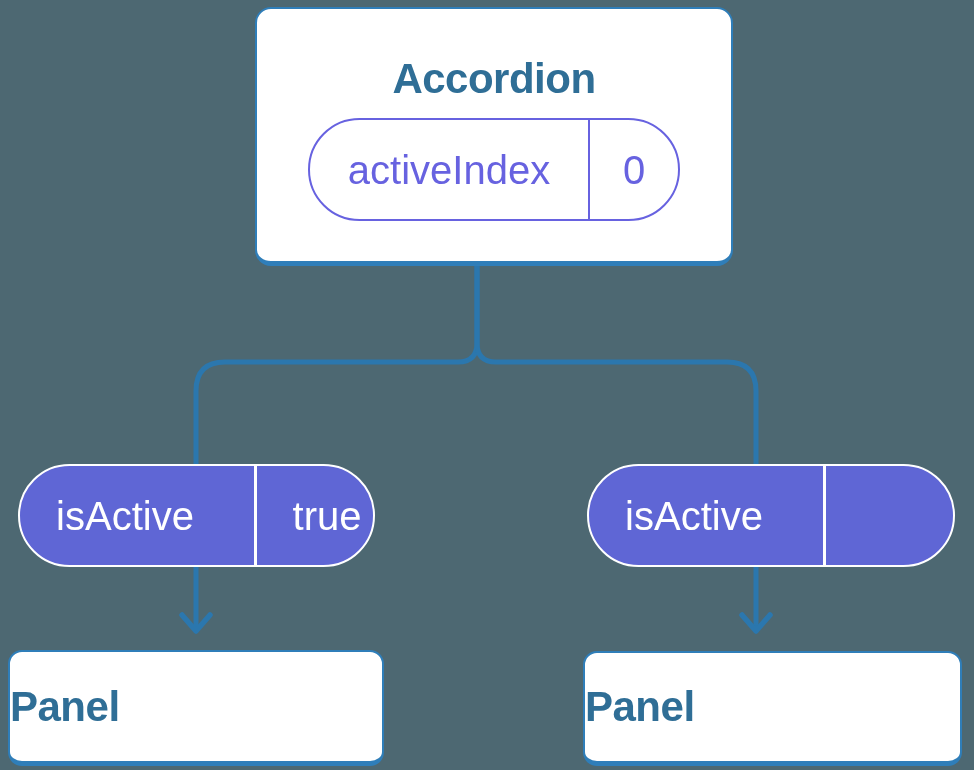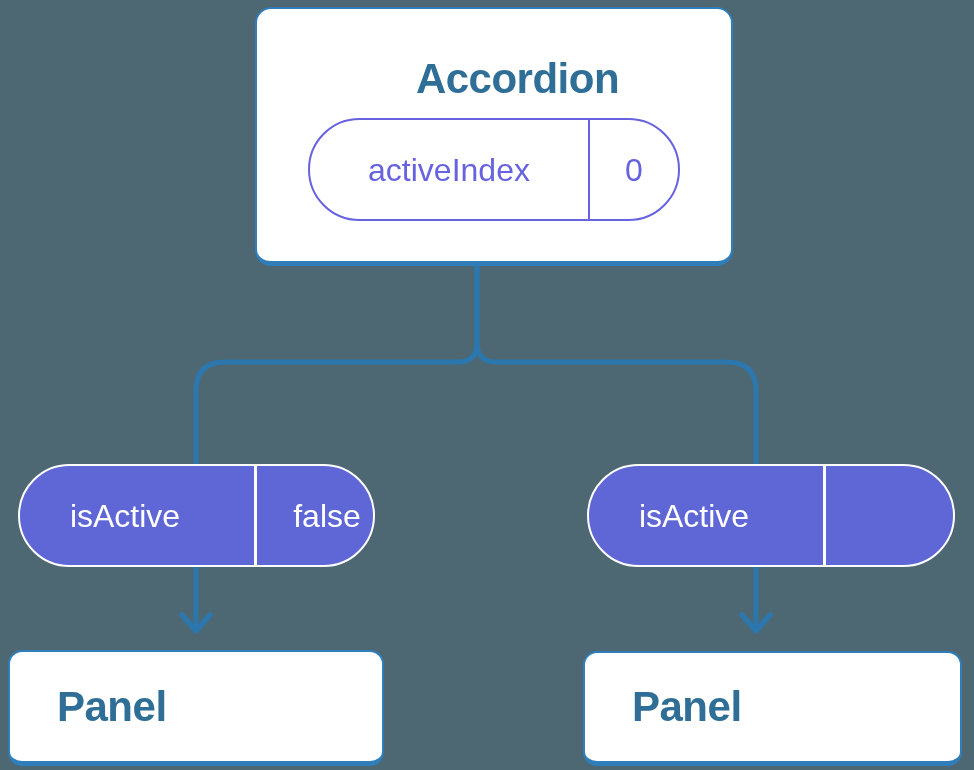--- a/index.html
+++ b/index.html
@@ -37,21 +37,20 @@
     border-radius:16px;
   }
   .node-title{
     color:var(--node-text);
     font-size:42px;
     font-weight:600;
     line-height:1;
     letter-spacing:-0.5px;
     text-align:center;
     white-space:nowrap;
-    padding-left:47px;
   }
   .node.root{
     left:255px;top:7px;width:478px;height:259px;
   }
   .node.root .node-title{
     position:absolute;left:0;right:0;top:70px;
     transform:translateY(-50%);
   }
   .node.panel{
     border-radius:14px;
@@ -63,21 +62,21 @@
   .prop-pill{
     display:flex;
     align-items:stretch;
     border-radius:60px;
     overflow:hidden;
     line-height:1;
     white-space:nowrap;
   }
   .prop-pill .seg{
     display:flex;align-items:center;justify-content:center;
-    font-size:32px;
+    font-size:40px;
   }
   .prop-pill .seg-name{width:210px;flex:0 0 auto;}
   .prop-pill .seg-value{flex:1 1 auto;}
   .prop-pill .divider{flex:0 0 auto;}
   
   .prop-pill.outline{
     position:absolute;
     left:51px;top:109px;width:372px;height:103px;
     background:var(--node-bg);
     border:2.5px solid var(--accent);
@@ -114,21 +113,21 @@
     <div class="prop-pill outline">
       <span class="seg seg-name">activeIndex</span>
       <span class="divider"></span>
       <span class="seg seg-value">0</span>
     </div>
   </div>
 
   <div class="prop-pill solid pill-left">
     <span class="seg seg-name">isActive</span>
     <span class="divider"></span>
-    <span class="seg seg-value">false</span>
+    <span class="seg seg-value">true</span>
   </div>
 
   <div class="prop-pill solid pill-right">
     <span class="seg seg-name">isActive</span>
     <span class="divider"></span>
   </div>
 
   <div class="node panel panel-left">
     <div class="node-title">Panel</div>
   </div>

